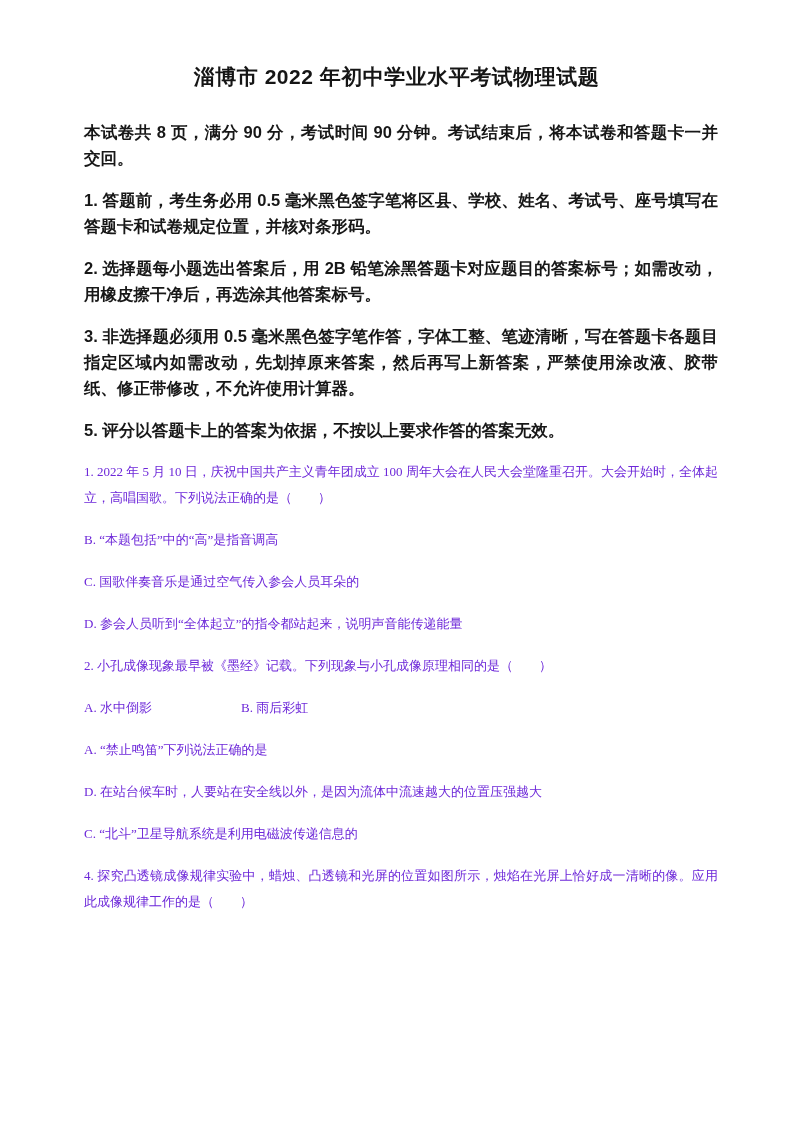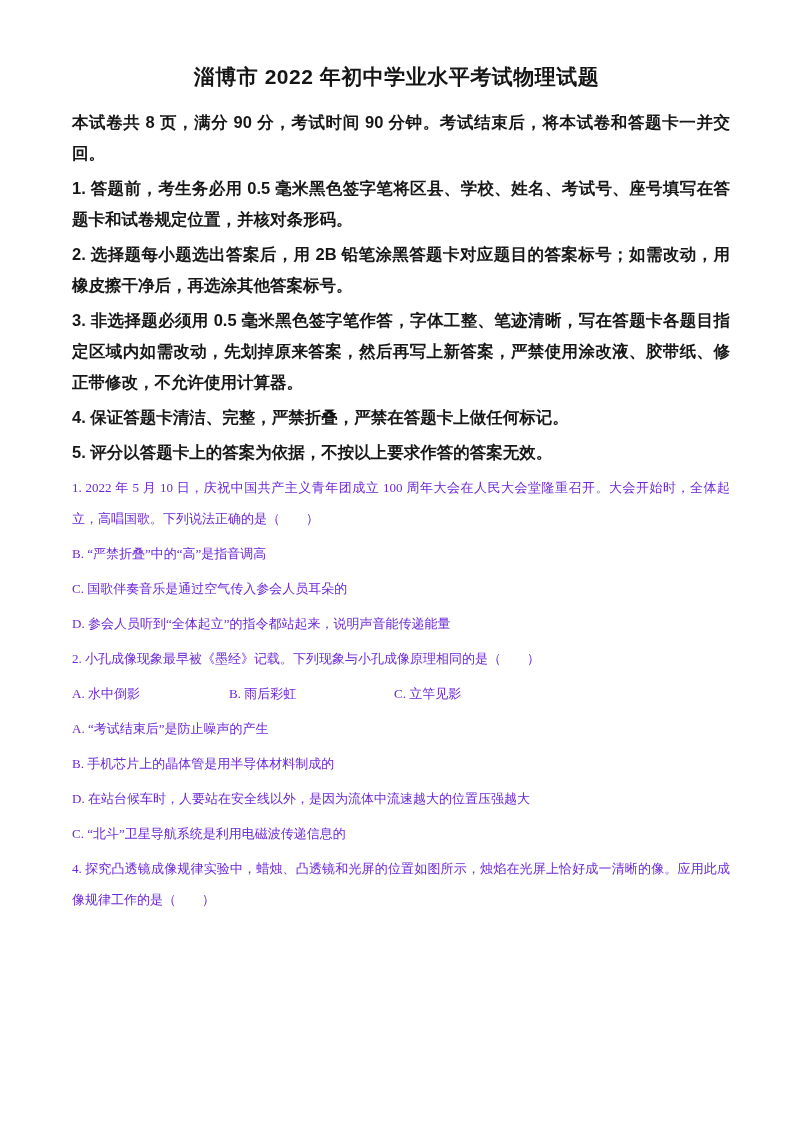--- a/index.html
+++ b/index.html
@@ -23,22 +23,22 @@
     color: #151515;
     letter-spacing: 0.5px;
   }
   .content {
     position: absolute;
     top: 103px;
     left: 68px;
     width: 666px;
   }
   .content p, .content .opt-row {
-    margin: 4px;
-    line-height: 31px;
+    margin: 16px;
+    line-height: 26px;
     text-align: justify;
   }
   .bold {
     font-family: "Liberation Sans", sans-serif;
     font-weight: 700;
     font-size: 16.5px;
     color: #171717;
   }
   .reg {
     font-family: "Liberation Serif", serif;
@@ -69,38 +69,35 @@
 
 <div class="page">
 
   <div class="title">淄博市 2022 年初中学业水平考试物理试题</div>
 
   <div class="content">
     <p class="bold">本试卷共 8 页，满分 90 分，考试时间 90 分钟。考试结束后，将本试卷和答题卡一并交回。</p>
     <p class="bold">1. 答题前，考生务必用 0.5 毫米黑色签字笔将区县、学校、姓名、考试号、座号填写在答题卡和试卷规定位置，并核对条形码。</p>
     <p class="bold">2. 选择题每小题选出答案后，用 2B 铅笔涂黑答题卡对应题目的答案标号；如需改动，用橡皮擦干净后，再选涂其他答案标号。</p>
     <p class="bold">3. 非选择题必须用 0.5 毫米黑色签字笔作答，字体工整、笔迹清晰，写在答题卡各题目指定区域内如需改动，先划掉原来答案，然后再写上新答案，严禁使用涂改液、胶带纸、修正带修改，不允许使用计算器。</p>
-    <p class="bold">4. 保证答题卡清洁、完整，严禁折叠，严禁在答题卡上做任何标记。</p>
     <p class="bold">5. 评分以答题卡上的答案为依据，不按以上要求作答的答案无效。</p>
 
 
     <p class="reg">1. 2022 年 5 月 10 日，庆祝中国共产主义青年团成立 100 周年大会在人民大会堂隆重召开。大会开始时，全体起立，高唱国歌。下列说法正确的是（　　）</p>
-    <p class="reg">B. “严禁折叠”中的“高”是指音调高</p>
+    <p class="reg">B. “本题包括”中的“高”是指音调高</p>
     <p class="reg">C. 国歌伴奏音乐是通过空气传入参会人员耳朵的</p>
     <p class="reg">D. 参会人员听到“全体起立”的指令都站起来，说明声音能传递能量</p>
 
     <p class="reg">2. 小孔成像现象最早被《墨经》记载。下列现象与小孔成像原理相同的是（　　）</p>
     <div class="opt-row reg">
       <span>A. 水中倒影</span>
       <span>B. 雨后彩虹</span>
-      <span>C. 立竿见影</span>
     </div>
 
-    <p class="reg">A. “考试结束后”是防止噪声的产生</p>
-    <p class="reg">B. 手机芯片上的晶体管是用半导体材料制成的</p>
+    <p class="reg">A. “禁止鸣笛”下列说法正确的是</p>
     <p class="reg">D. 在站台候车时，人要站在安全线以外，是因为流体中流速越大的位置压强越大</p>
     <p class="reg">C. “北斗”卫星导航系统是利用电磁波传递信息的</p>
 
     <p class="reg">4. 探究凸透镜成像规律实验中，蜡烛、凸透镜和光屏的位置如图所示，烛焰在光屏上恰好成一清晰的像。应用此成像规律工作的是（　　）</p>
   </div>
 
   <div class="footer">
     <span>小学资源网</span>
     <span> </span>
     <a href="#">https://xueke.woiay.com/</a>

